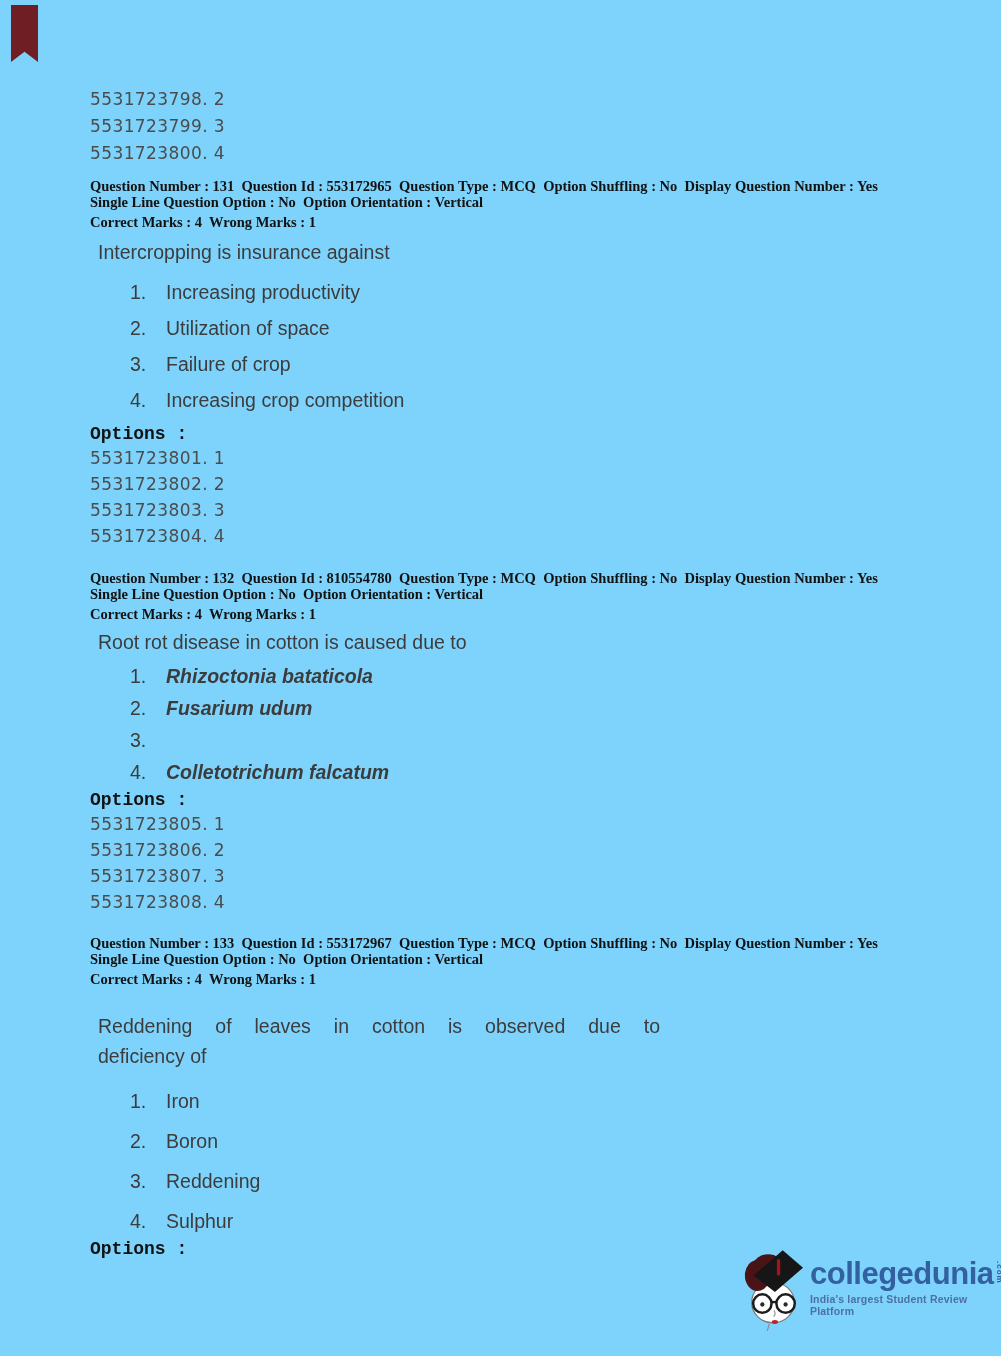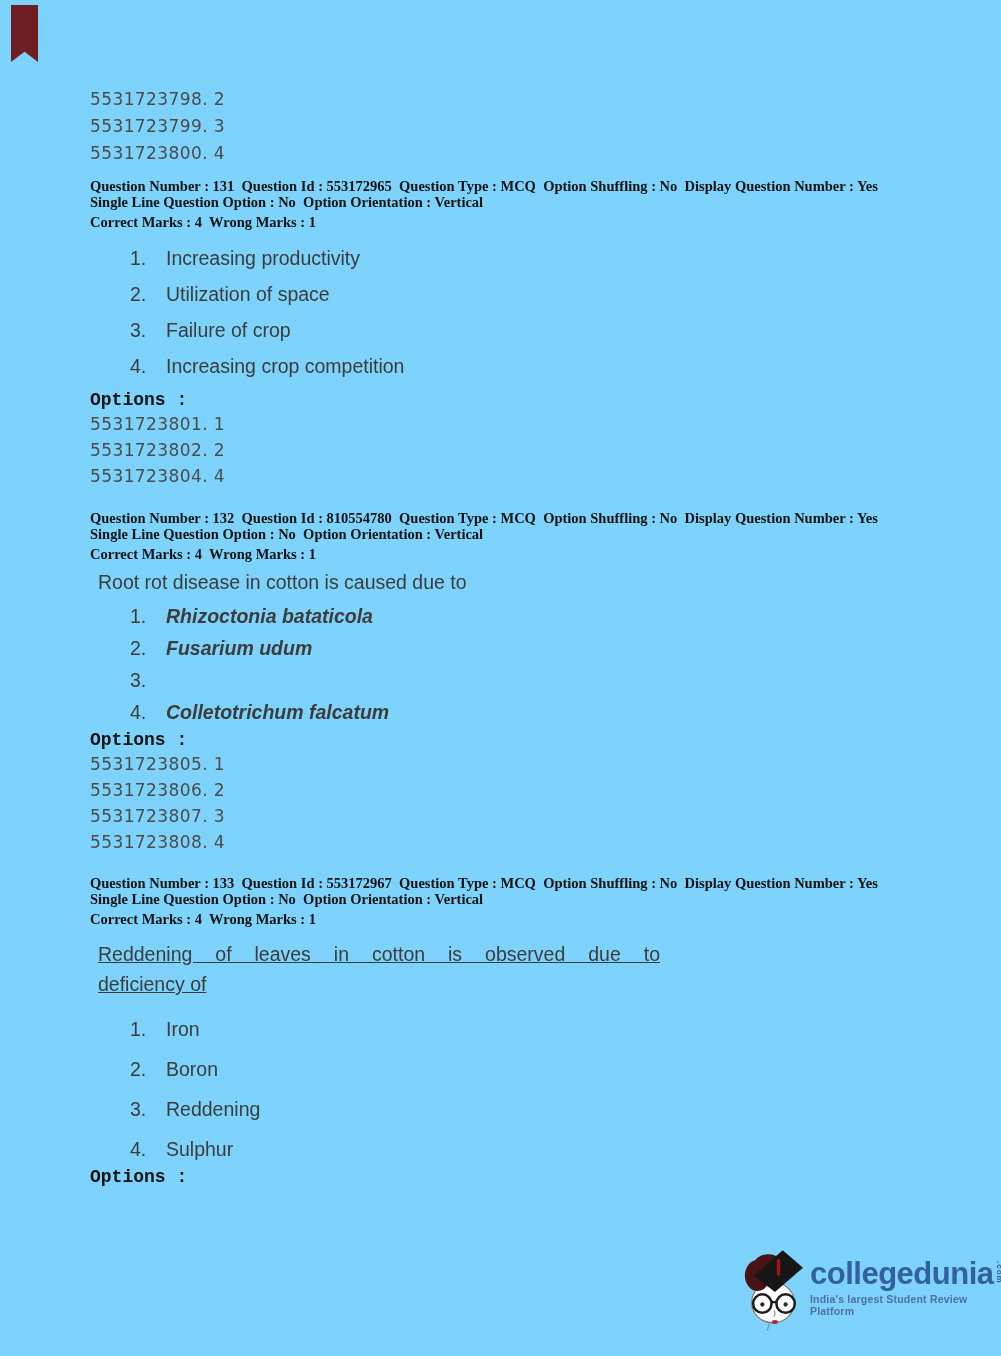--- a/index.html
+++ b/index.html
@@ -81,21 +81,21 @@
     font-family: Liberation Mono, monospace;
     font-weight: bold;
     font-size: 18px;
     line-height: 16px;
     color: #121212;
   }
   
   .m-top-24 { margin-top: 12px; }
   .m-top-22 { margin-top: 22px; }
   .m-top-21 { margin-top: 21px; }
-  .m-top-12 { margin-top: 12px; text-decoration: underline; }
+  .m-top-12 { margin-top: 24px; }
   .m-top-11 { margin-top: 11px; }
   .m-top-10 { margin-top: 10px; }
   .m-top-9  { margin-top: 9px; }
   .m-top-8  { margin-top: 8px; }
   .m-top-6  { margin-top: 6px; }
   .m-top-4  { margin-top: 4px; }
   .m-top-3  { margin-top: 3px; }
   .m-top-0  { margin-top: 0; }
   
   .logo {
@@ -143,20 +143,21 @@
     <div>
       <div class="oid-line">5531723798. 2</div>
       <div class="oid-line">5531723799. 3</div>
       <div class="oid-line">5531723800. 4</div>
     </div>
 
     <section>
       <div class="q-meta m-top-24">Question Number : 131  Question Id : 553172965  Question Type : MCQ  Option Shuffling : No  Display Question Number : Yes</div>
       <div class="q-meta">Single Line Question Option : No  Option Orientation : Vertical</div>
       <div class="q-marks">Correct Marks : 4  Wrong Marks : 1</div>
+      <div class="q-text m-top-11">Intercropping is insurance against</div>
       <div class="choices m-top-10">
         <div class="choice choice-36">
           <span class="choice-num">1.</span>
           <span class="choice-text">Increasing productivity</span>
         </div>
         <div class="choice choice-36">
           <span class="choice-num">2.</span>
           <span class="choice-text">Utilization of space</span>
         </div>
         <div class="choice choice-36">
@@ -165,20 +166,21 @@
         </div>
         <div class="choice choice-36">
           <span class="choice-num">4.</span>
           <span class="choice-text">Increasing crop competition</span>
         </div>
       </div>
       <div class="options-label m-top-8">Options :</div>
       <div class="oid-list m-top-3">
         <div class="oid-line">5531723801. 1</div>
         <div class="oid-line">5531723802. 2</div>
+        <div class="oid-line">5531723803. 3</div>
         <div class="oid-line">5531723804. 4</div>
       </div>
     </section>
 
     <section>
       <div class="q-meta m-top-22">Question Number : 132  Question Id : 810554780  Question Type : MCQ  Option Shuffling : No  Display Question Number : Yes</div>
       <div class="q-meta">Single Line Question Option : No  Option Orientation : Vertical</div>
       <div class="q-marks">Correct Marks : 4  Wrong Marks : 1</div>
       <div class="q-text m-top-9">Root rot disease in cotton is caused due to</div>
       <div class="choices italic m-top-6">

